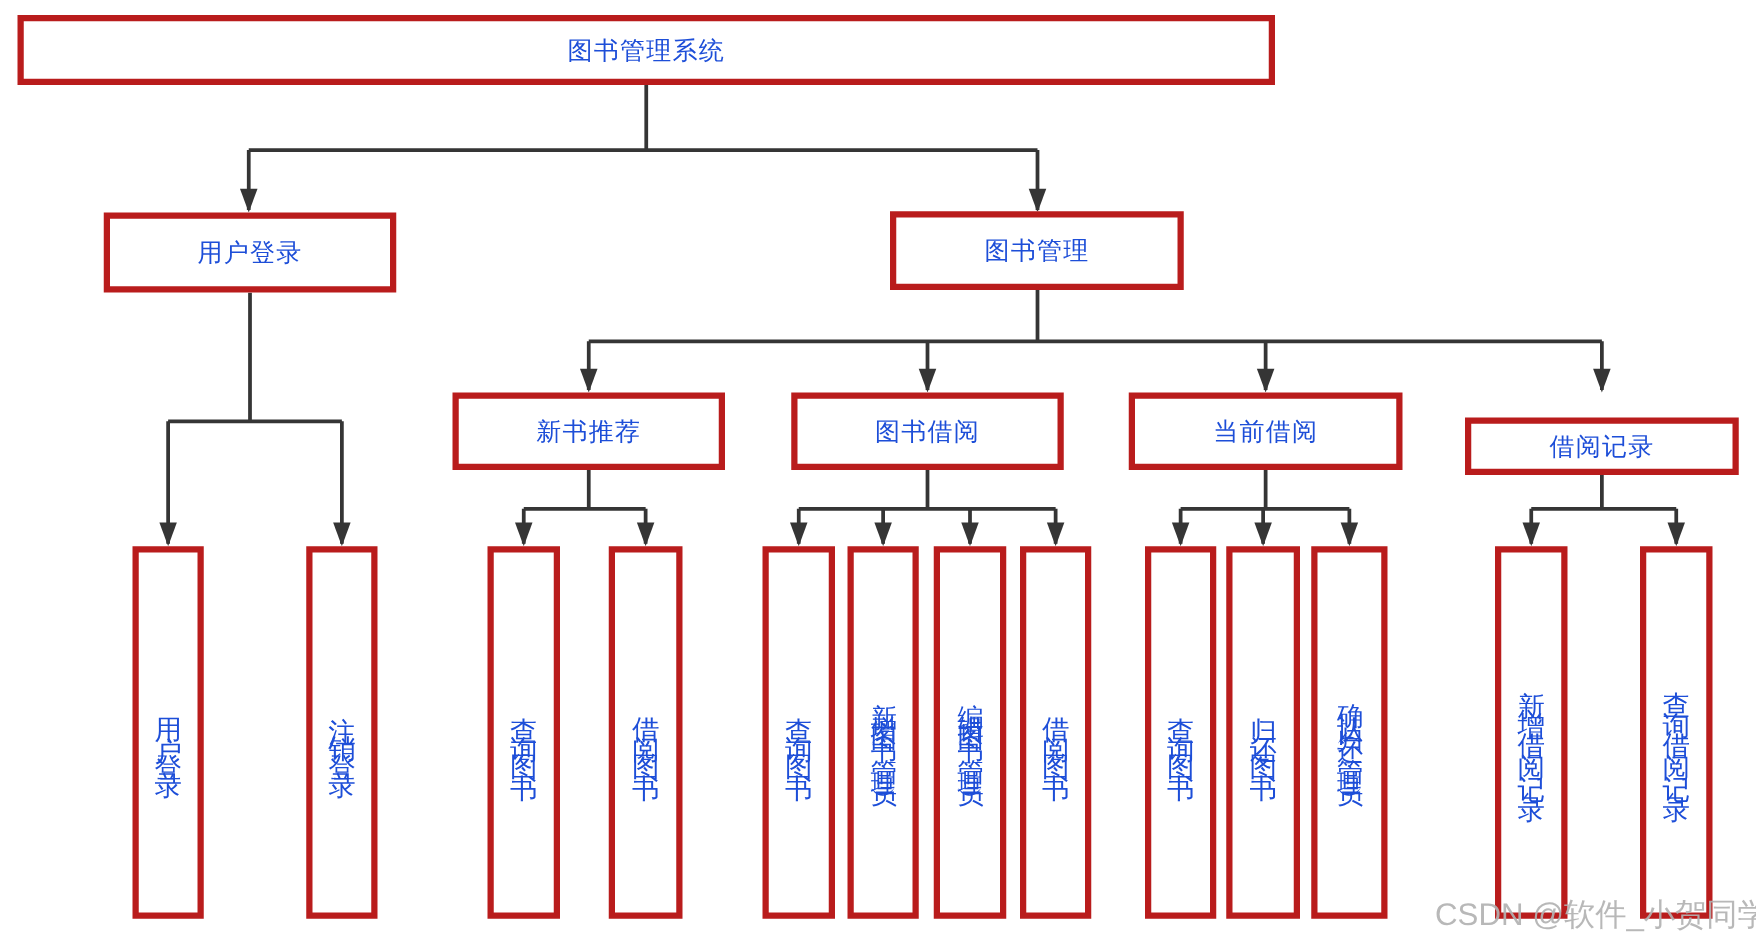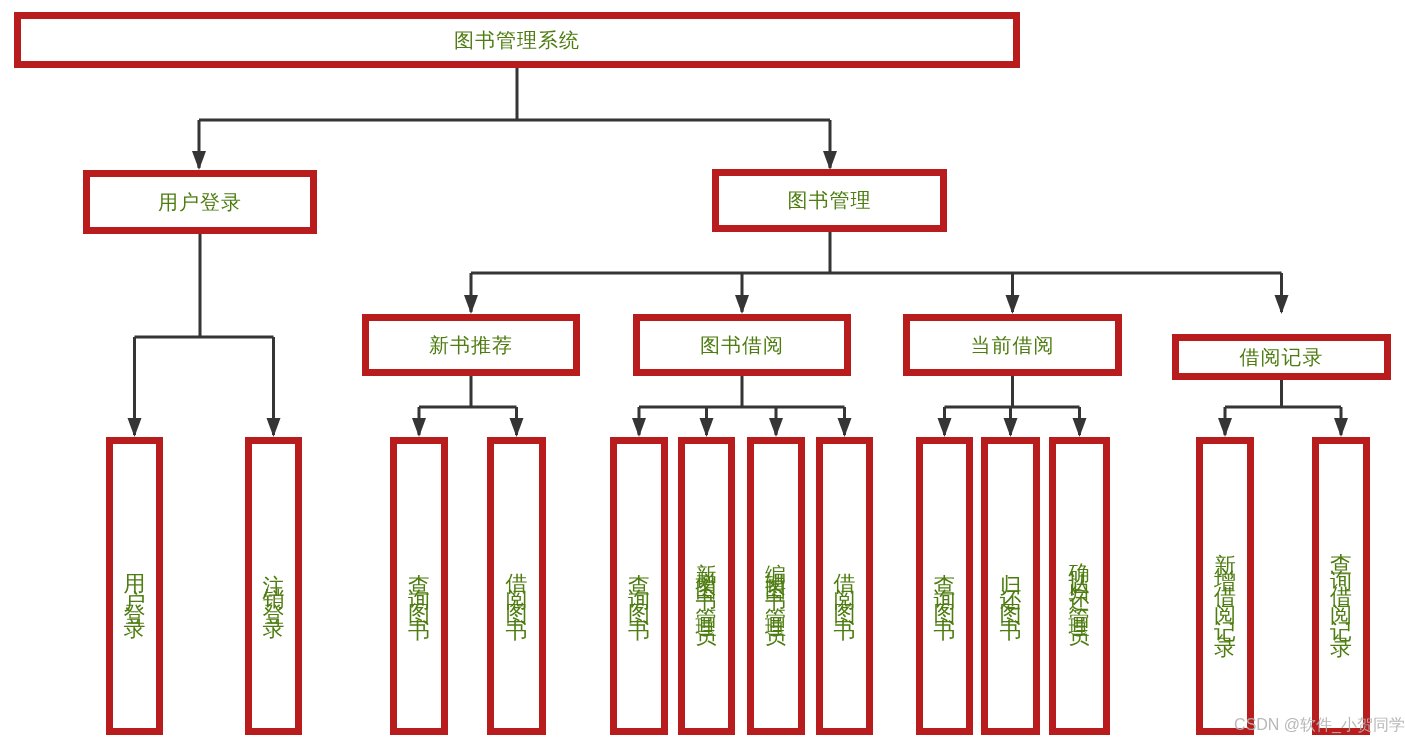--- a/index.html
+++ b/index.html
@@ -8,46 +8,46 @@
     width: 1405px;
     height: 747px;
     background: #ffffff;
     font-family: "Liberation Sans", "DejaVu Sans", sans-serif;
     overflow: hidden;
   }
   svg.wires { position: absolute; left: 0; top: 0; z-index: 1; }
   .node {
     position: absolute;
     box-sizing: border-box;
-    border: 7px solid #b91c1c;
+    border: 5px solid #b91c1c;
     background: #ffffff;
     display: flex;
     align-items: center;
     justify-content: center;
-    color: #4d7c0f;
+    color: #1d4ed8;
     z-index: 2;
   }
   .hnode { font-size: 20px; letter-spacing: 1px; white-space: nowrap; }
   .vnode span {
     writing-mode: vertical-rl;
     text-orientation: mixed;
     line-height: 1;
     font-size: 22px;
     display: block;
   }
   .vnode.s4 span { letter-spacing: 15px; }
   .vnode.s6 span { letter-spacing: 17px; }
   .vnode.s9 span { font-size: 21px; letter-spacing: 9px; }
   .watermark {
     position: absolute;
     left: 1148px;
     top: 715px;
     width: 257px;
     text-align: right;
-    font-size: 16px;
+    font-size: 25px;
     color: rgba(178,178,178,0.92);
     white-space: nowrap;
     z-index: 5;
   }
 </style>
 </head>
 <body>
 
 <div class="stage">
 

